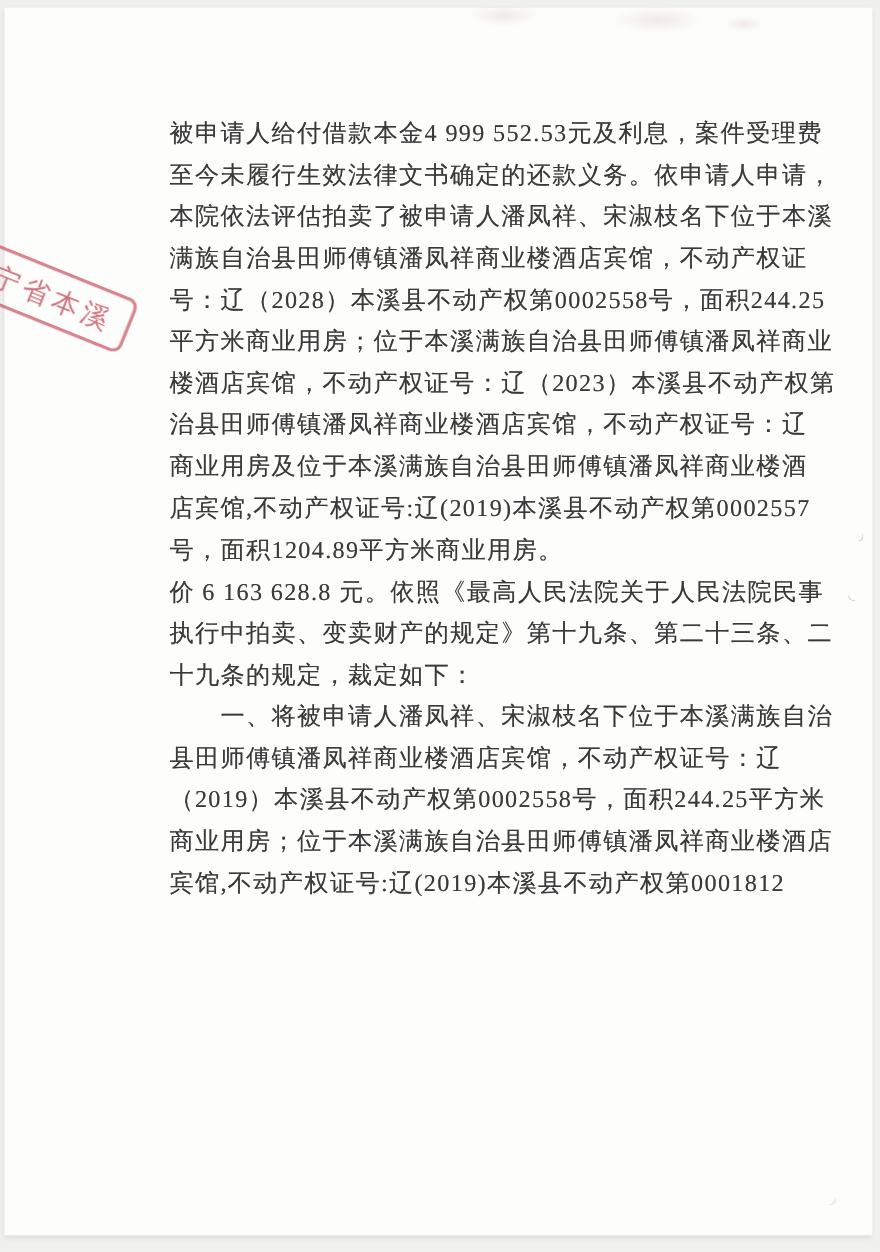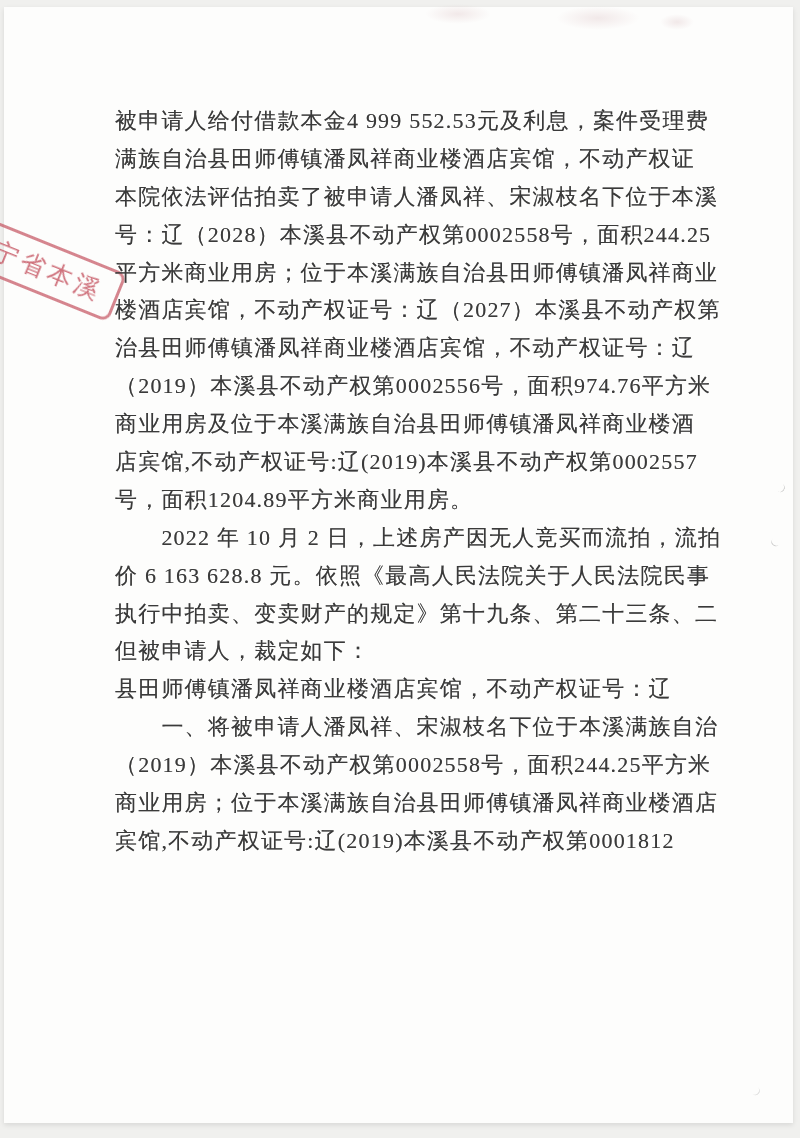--- a/index.html
+++ b/index.html
@@ -29,20 +29,21 @@
     width:600px;
     font-size:22px;
     line-height:37.9px;
     letter-spacing:1.2px;
     color:var(--ink);
     text-shadow:0 0 .6px rgba(60,60,60,.55);
   }
   .doc-line{
     height:37.9px;
     white-space:nowrap;
+    margin-left:39px;
   }
   
   .seal{
     position:absolute;left:-58px;top:232px;
     width:172px;height:46px;
     border:3px solid rgba(196,82,95,.70);
     border-radius:9px;
     transform:rotate(22deg);
     transform-origin:center;
     display:flex;align-items:center;justify-content:center;
@@ -80,36 +81,35 @@
 <div class="scan-surface">
 
   <div class="paper">
 
     <div class="seal">
       <span>辽宁省本溪</span>
     </div>
 
     <div class="text-block">
         <div class="doc-line">被申请人给付借款本金4 999 552.53元及利息，案件受理费</div>
+        <div class="doc-line">至今未履行生效法律文书确定的还款义务。依申请人申请，</div>
+        <div class="doc-line">本院依法评估拍卖了被申请人潘凤祥、宋淑枝名下位于本溪</div>
         <div class="doc-line">满族自治县田师傅镇潘凤祥商业楼酒店宾馆，不动产权证</div>
-        <div class="doc-line">本院依法评估拍卖了被申请人潘凤祥、宋淑枝名下位于本溪</div>
         <div class="doc-line">号：辽（2028）本溪县不动产权第0002558号，面积244.25</div>
         <div class="doc-line">平方米商业用房；位于本溪满族自治县田师傅镇潘凤祥商业</div>
-        <div class="doc-line">楼酒店宾馆，不动产权证号：辽（2027）本溪县不动产权第</div>
+        <div class="doc-line">楼酒店宾馆，不动产权证号：辽（2023）本溪县不动产权第</div>
         <div class="doc-line">治县田师傅镇潘凤祥商业楼酒店宾馆，不动产权证号：辽</div>
-        <div class="doc-line">（2019）本溪县不动产权第0002556号，面积974.76平方米</div>
         <div class="doc-line">商业用房及位于本溪满族自治县田师傅镇潘凤祥商业楼酒</div>
         <div class="doc-line">店宾馆,不动产权证号:辽(2019)本溪县不动产权第0002557</div>
         <div class="doc-line">号，面积1204.89平方米商业用房。</div>
-        <div class="doc-line">　　2022 年 10 月 2 日，上述房产因无人竞买而流拍，流拍</div>
         <div class="doc-line">价 6 163 628.8 元。依照《最高人民法院关于人民法院民事</div>
         <div class="doc-line">执行中拍卖、变卖财产的规定》第十九条、第二十三条、二</div>
-        <div class="doc-line">但被申请人，裁定如下：</div>
+        <div class="doc-line">十九条的规定，裁定如下：</div>
+        <div class="doc-line">　　一、将被申请人潘凤祥、宋淑枝名下位于本溪满族自治</div>
         <div class="doc-line">县田师傅镇潘凤祥商业楼酒店宾馆，不动产权证号：辽</div>
-        <div class="doc-line">　　一、将被申请人潘凤祥、宋淑枝名下位于本溪满族自治</div>
         <div class="doc-line">（2019）本溪县不动产权第0002558号，面积244.25平方米</div>
         <div class="doc-line">商业用房；位于本溪满族自治县田师傅镇潘凤祥商业楼酒店</div>
         <div class="doc-line">宾馆,不动产权证号:辽(2019)本溪县不动产权第0001812</div>
       </div>
 
   </div>
 
   <div class="smudge s1"></div>
   <div class="smudge s2"></div>
   <div class="smudge s3"></div>

